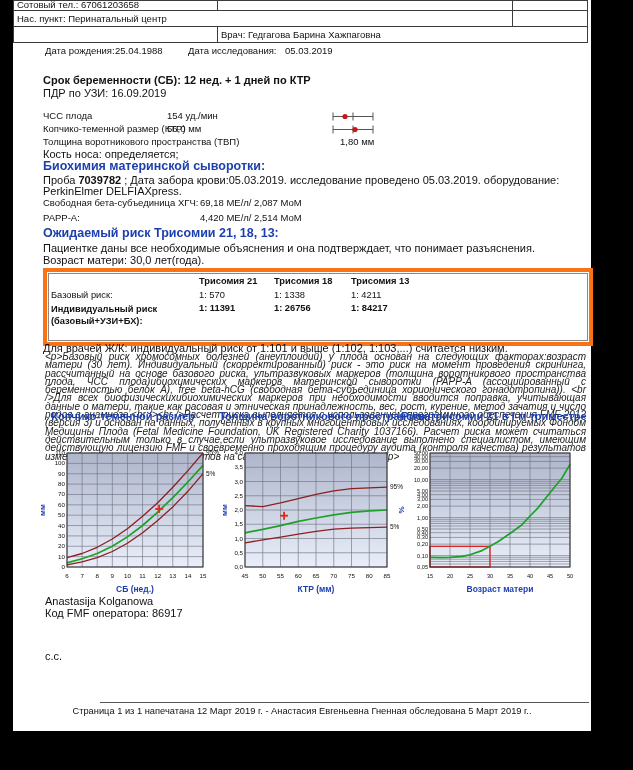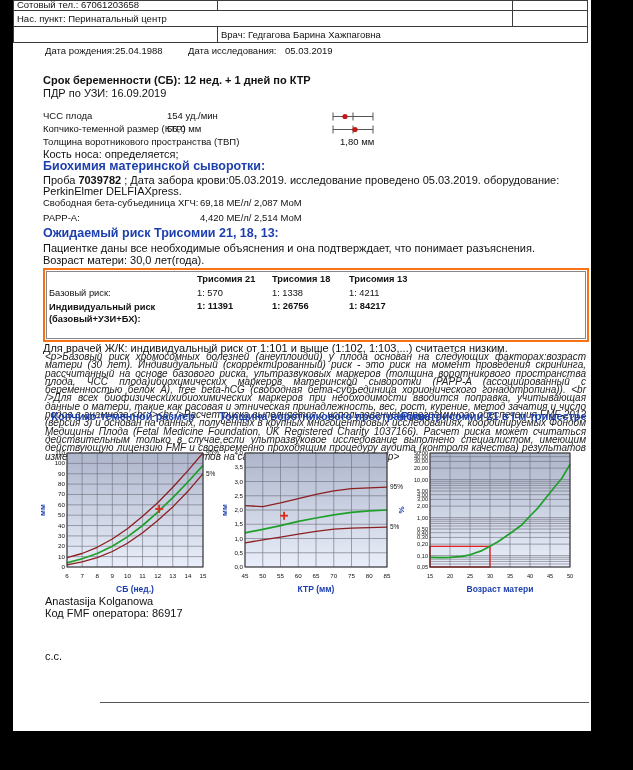--- a/index.html
+++ b/index.html
@@ -13,21 +13,21 @@
   .hdr-table{position:absolute;left:0;top:0;width:575px;border-collapse:collapse;table-layout:fixed;}
   .hdr-table td{border:1px solid #3c3c3c;font-size:9.5px;padding:0 3px;vertical-align:middle;overflow:hidden;white-space:nowrap;}
   .hdr-r1 td{height:9px;}
   .hdr-r1 .clip{display:block;margin-top:-2px;}
   .hdr-r2 td,.hdr-r3 td{height:15px;}
   .h1{font-size:12.5px;font-weight:bold;color:#1c3fae;}
   .t9{font-size:11px;}
   .b{font-weight:bold;}
   .row-line{position:absolute;left:0;width:578px;height:12px;padding-left:10px;}
   .row-line span{position:absolute;top:0;font-size:9.5px;white-space:nowrap;}
-  .riskbox{position:absolute;left:30px;top:268px;width:542px;height:70px;border:2px solid #f97316;}
+  .riskbox{position:absolute;left:30px;top:268px;width:542px;height:70px;border:4px solid #f97316;}
   .riskbox .inner{position:absolute;left:1px;top:1px;right:1px;bottom:1px;border:1px solid #888;}
   .riskbox span{position:absolute;font-size:9.3px;white-space:nowrap;}
   .riskbox .wrap{white-space:normal;width:150px;line-height:12px;}
   .disc{position:absolute;left:32px;top:353px;width:541px;font-size:10px;font-style:italic;line-height:8.3px;text-align:justify;color:#222;}
   .chart{position:absolute;}
   .chart .ct{font-size:11px;font-weight:bold;color:#1c3fae;text-align:center;white-space:nowrap;height:14px;}
   .footer-hr{position:absolute;left:87px;top:702px;width:489px;border-top:1px solid #555;}
   .footer-txt{position:absolute;left:0;top:706px;width:578px;text-align:center;font-size:9.3px;}
   svg text{font-family:"Liberation Sans", sans-serif;}
 </style>
@@ -330,14 +330,15 @@
         <text x="101" y="168" font-size="8.5" font-weight="bold" fill="#1c3fae" text-anchor="middle">Возраст матери</text>
         <text x="5" y="86" font-size="8" font-weight="bold" fill="#1c3fae" text-anchor="middle" transform="rotate(-90 5 86)">%</text>
       </svg>
   </div>
 
   <div class="abs t9" style="left:32px;top:595px;">Anastasija Kolganowa</div>
   <div class="abs t9" style="left:32px;top:607px;">Код FMF оператора: 86917</div>
   <div class="abs t9" style="left:32px;top:650px;">с.с.</div>
 
   <div class="footer-hr"></div>
+  <div class="footer-txt">Страница 1 из 1 напечатана 12 Март 2019 г. -  Анастасия Евгеньевна Гненная обследована 5 Март 2019 г..</div>
 
 </div>
 
 </body></html>

